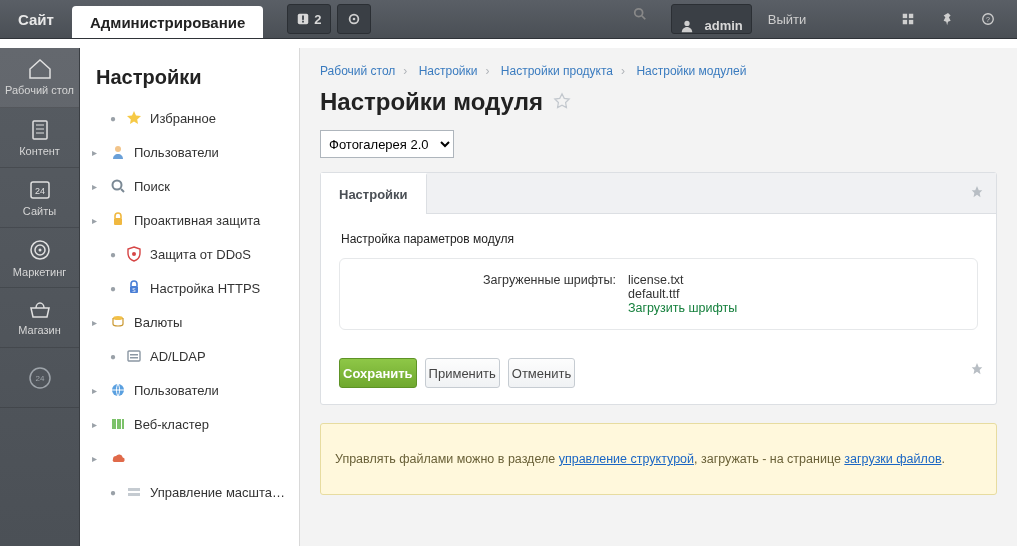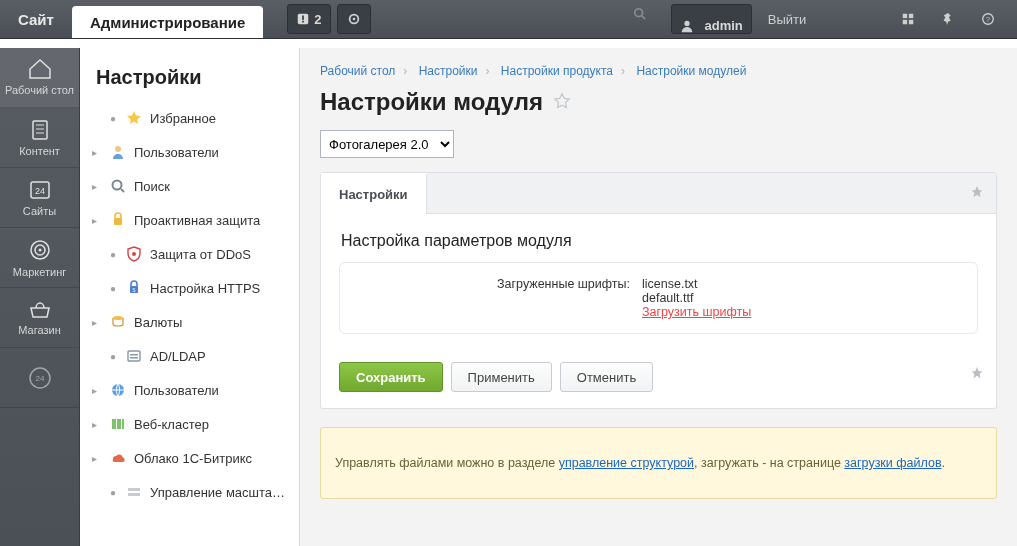--- a/index.html
+++ b/index.html
@@ -46,30 +46,30 @@
 .star-icon { color: #bfc5cb; cursor: pointer; }
 .module-select { margin: 0 20px 14px; }
 .module-select select { height: 28px; width: 134px; font-size: 13px; padding: 2px 4px; border: 1px solid #aeb5bc; background: #fff; }
 
 
 .card { margin: 0 20px; background: #fff; border: 1px solid #dcdfe3; border-radius: 3px; }
 .tabs { display: flex; align-items: center; background: #f0f1f3; border-bottom: 1px solid #dcdfe3; position: relative; }
 .tab { padding: 12px 18px; font-size: 13px; font-weight: bold; color: #4a4f55; border-right: 1px solid #dcdfe3; background: #fff; border-top: 2px solid transparent; cursor: pointer; margin-bottom: -1px; }
 .tab.active { border-top-color: #fff; background: #fff; }
 .tabs .pin { position: absolute; right: 12px; top: 12px; color: #a2a8ae; cursor: pointer; }
-.card-section-title { font-size: 16px; font-weight: normal; padding: 18px 20px 12px; color: #222; }
-.form-inner { border: 1px solid #e6e8ea; margin: 0 18px 18px; padding: 14px 20px; border-radius: 6px; font-size: 12.5px; color: #333; }
+.card-section-title { font-size: 12px; font-weight: normal; padding: 18px 20px 12px; color: #222; }
+.form-inner { border: 1px solid #e6e8ea; margin: 0 18px 18px; padding: 14px 6px; border-radius: 6px; font-size: 12.5px; color: #333; }
 .form-row { display: flex; gap: 12px; }
 .form-row .lbl { width: 270px; text-align: right; }
 .form-row .val { flex: 1; }
-.form-row .val .link { color: #ef4444; text-decoration: underline; cursor: pointer; }
+.form-row .val .link { color: #15803d; cursor: pointer; }
 
 
 .btn-row { display: flex; align-items: center; gap: 8px; padding: 10px 18px 16px; position: relative; }
-.btn { height: 30px; padding: 0 16px; border-radius: 3px; font-size: 13px; cursor: pointer; border: 1px solid #c6ccd2; background: linear-gradient(#fdfdfd,#f0f2f4); color: #444; }
+.btn { height: 30px; padding: 0 3px; border-radius: 3px; font-size: 13px; cursor: pointer; border: 1px solid #c6ccd2; background: linear-gradient(#fdfdfd,#f0f2f4); color: #444; }
 .btn.primary { background: linear-gradient(#8ec747,#6fa82e); border-color: #5e9326; color: #fff; font-weight: bold; }
 .btn-row .pin { position: absolute; right: 12px; top: 14px; color: #a2a8ae; cursor: pointer; }
 
 
 .infobar { margin: 18px 20px 0; background: #fff8dc; border: 1px solid #e7dca0; border-radius: 3px; padding: 28px 14px; font-size: 12.5px; color: #6a6138; }
 .infobar a { color: #1a66c4; text-decoration: underline; cursor: pointer; }
 
 </style>
 </head>
 <body>
@@ -296,21 +296,20 @@
         </span>
         <span class="label">Веб-кластер</span>
       </li>
       <li>
         <span class="arrow">▸</span>
         <span class="ticon">
           <svg width="16" height="16" viewBox="0 0 16 16">
             <path d="M4 10a4 4 0 014-4 5 5 0 019 2 3 3 0 01-1 6H5a3 3 0 01-1-4z" fill="#e06a4a" transform="scale(0.75) translate(0 2)"></path>
           </svg>
         </span>
-        <span class="label">Облако 1С-Битрикс</span>
       </li>
       <li>
         <span class="arrow"></span>
         <span class="bullet">●</span>
         <span class="ticon">
           <svg width="16" height="16" viewBox="0 0 16 16">
             <rect x="2" y="4" width="12" height="3" fill="#c5cbd1"></rect>
             <rect x="2" y="9" width="12" height="3" fill="#c5cbd1"></rect>
           </svg>
         </span>

